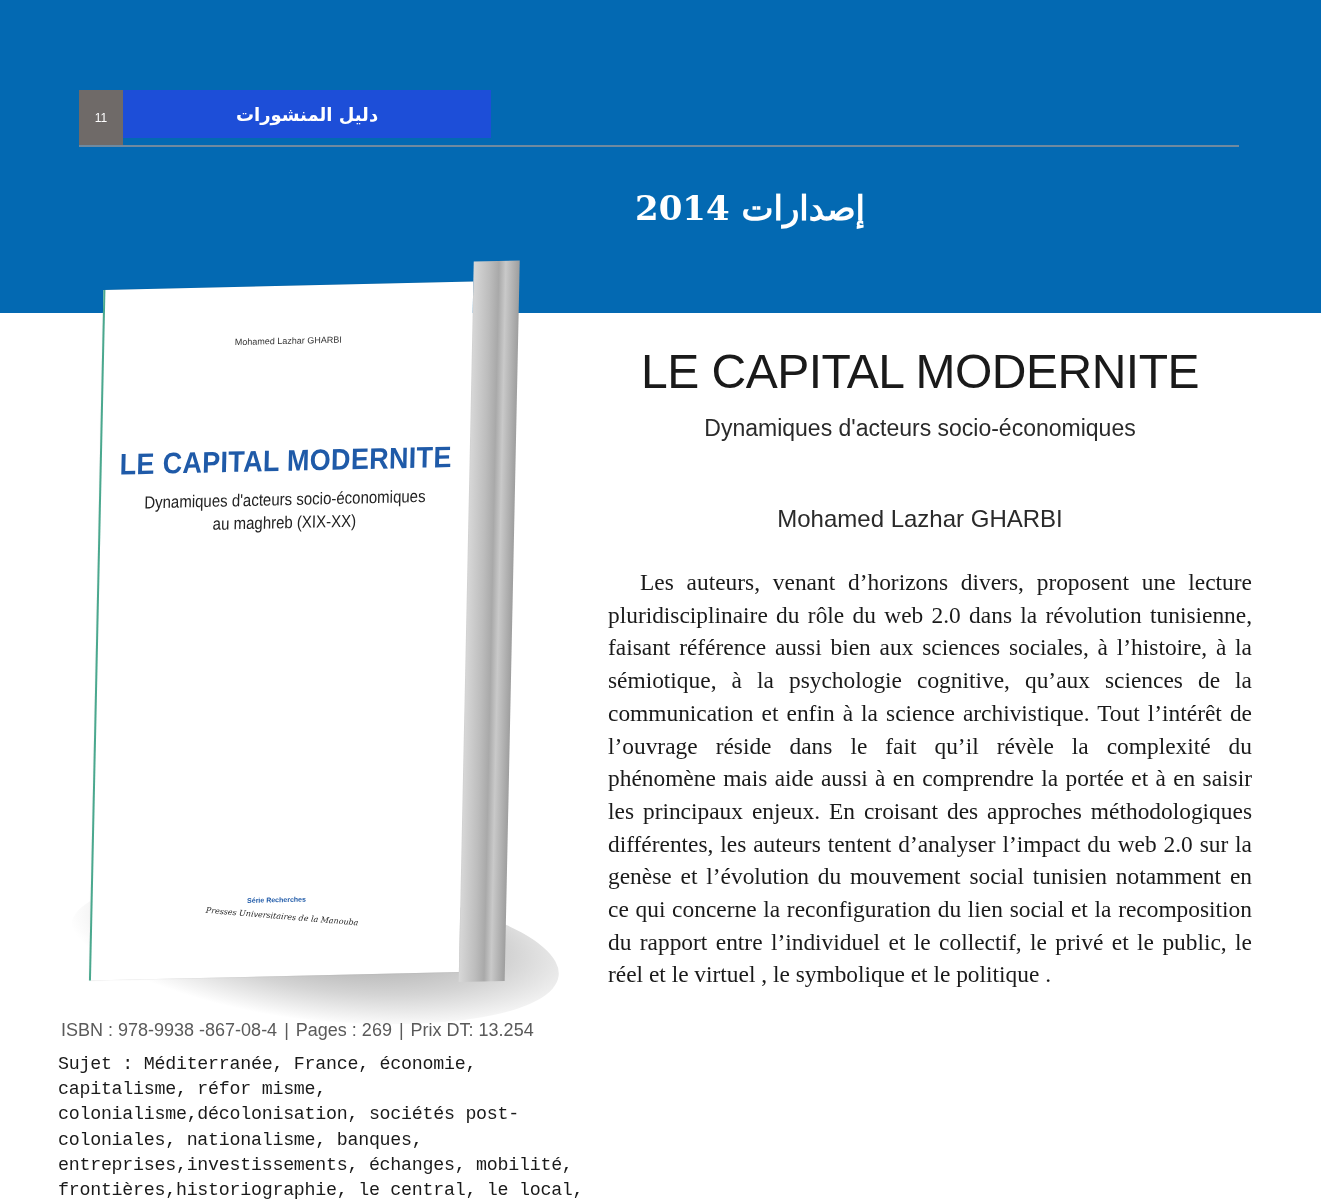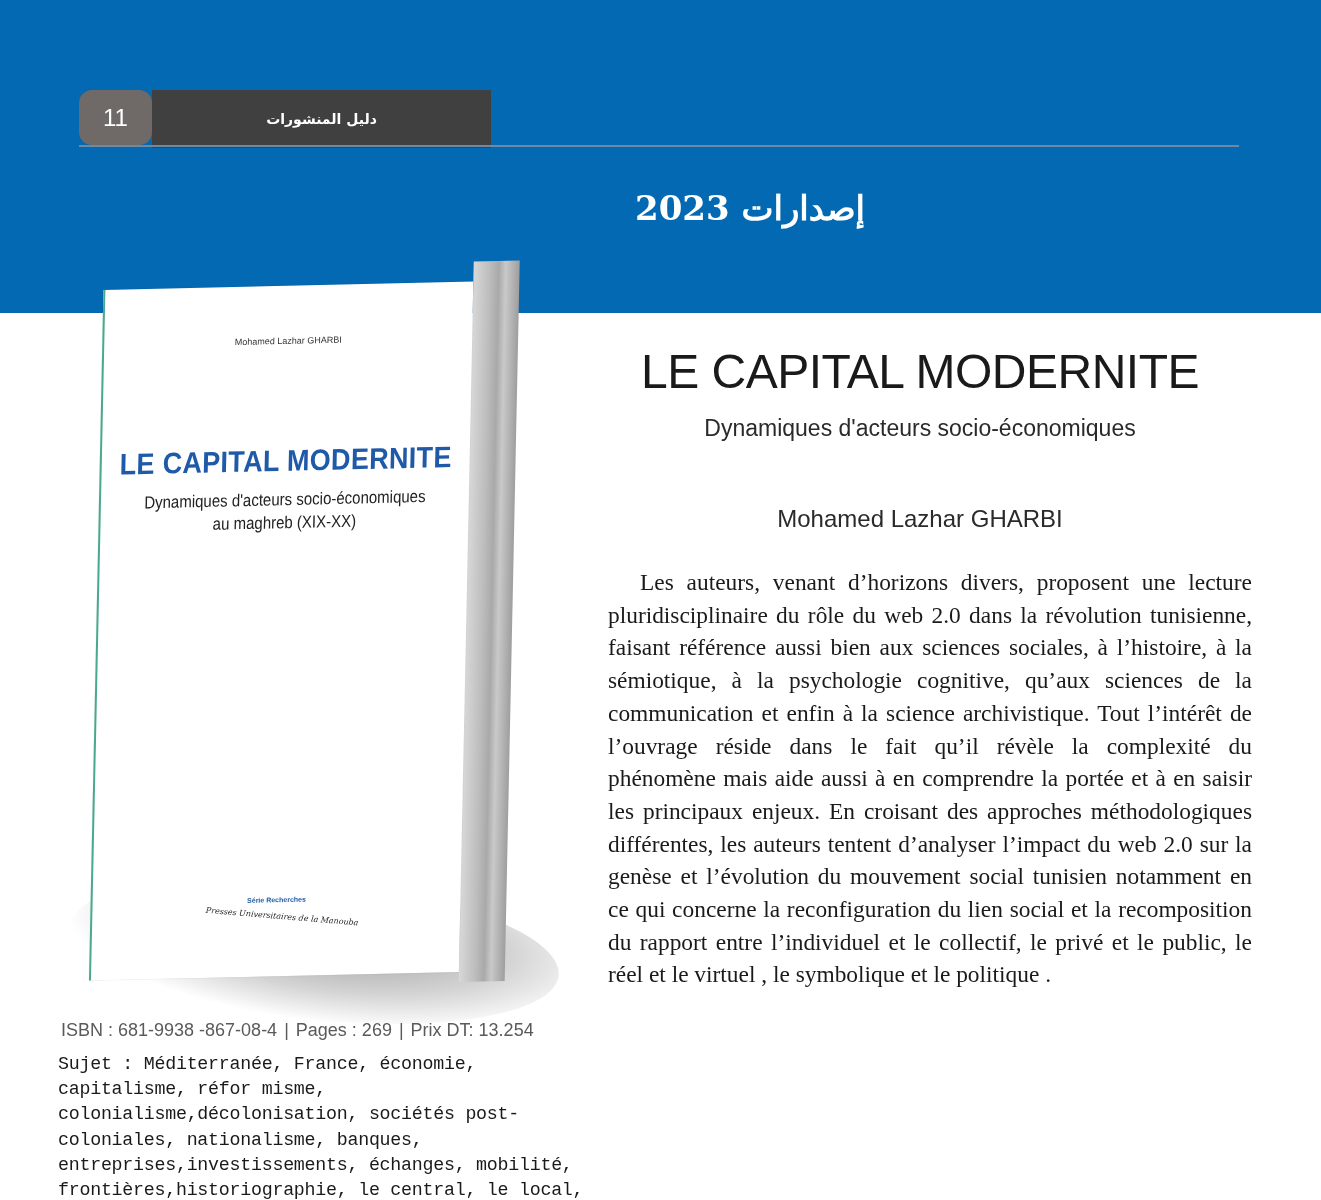--- a/index.html
+++ b/index.html
@@ -7,27 +7,27 @@
   body { position:relative; font-family:"DejaVu Sans", sans-serif; }
 
   .header-band {
     position:absolute; left:0; top:0; width:1321px; height:313px;
     background:#0369b2;
   }
   .page-bar {
     position:absolute; left:79px; top:90px; height:55px; width:412px; display:flex;
   }
   .page-num {
-    width:73px; height:55px; background:#6f6a68; color:#fff;
-    font-family:"Liberation Sans", sans-serif; font-size:24px;
-    display:flex; align-items:center; justify-content:center;border-radius:13px;
+    width:44px; height:55px; background:#6f6a68; color:#fff;
+    font-family:"Liberation Sans", sans-serif; font-size:12px;
+    display:flex; align-items:center; justify-content:center;
   }
   .page-label {
-    flex:1; height:58px; background:#404040; color:#fff;
-    font-family:"DejaVu Sans", sans-serif; font-weight:bold; font-size:14px;
+    flex:1; height:48px; background:#1d4ed8; color:#fff;
+    font-family:"DejaVu Sans", sans-serif; font-weight:bold; font-size:18px;
     display:flex; align-items:center; justify-content:center; direction:rtl;
   }
   .rule {
     position:absolute; left:79px; top:145px; width:1160px; height:2px;
     background:#6f8aa0;
   }
   .year-title {
     position:absolute; left:560px; top:188px; width:380px; text-align:center;
     color:#fff; font-family:"DejaVu Serif", serif; font-weight:bold; font-size:34px;
     direction:rtl;
@@ -115,40 +115,40 @@
 <body>
 
 <div class="header-band"></div>
 
 <div class="page-bar">
   <div class="page-num">11</div>
   <div class="page-label">دليل المنشورات</div>
 </div>
 <div class="rule"></div>
 
-<div class="year-title">إصدارات 2023</div>
+<div class="year-title">إصدارات 2014</div>
 
 <div class="book-shadow"></div>
 
 <div class="book">
   <div class="book-spine"></div>
   <div class="book-cover">
     <div class="cover-author">Mohamed Lazhar GHARBI</div>
     <div class="cover-title">LE CAPITAL MODERNITE</div>
     <div class="cover-sub">
       <div>Dynamiques d'acteurs socio-économiques</div>
       <div>au maghreb (XIX-XX)</div>
     </div>
     <div class="cover-series">Série Recherches</div>
     <div class="cover-publisher">Presses Universitaires de la Manouba</div>
   </div>
 </div>
 
 <div class="meta-line">
-  <span>ISBN : 681-9938 -867-08-4</span><span class="sep">|</span><span>Pages : 269</span><span class="sep">|</span><span>Prix  DT: 13.254</span>
+  <span>ISBN : 978-9938 -867-08-4</span><span class="sep">|</span><span>Pages : 269</span><span class="sep">|</span><span>Prix  DT: 13.254</span>
 </div>
 
 <div class="subjects">Sujet : Méditerranée, France, économie, capitalisme, réfor mis­me, colonialisme,décolonisation, sociétés post-coloniales, nationalisme, banques, entreprises,investissements, échanges, mobilité, frontières,historiographie, le central, le local, identité, altérité.</div>
 
 <div class="book-title">LE CAPITAL MODERNITE</div>
 <div class="book-subtitle">
   <div>Dynamiques d'acteurs socio-économiques</div>
 </div>
 <div class="book-author">Mohamed Lazhar GHARBI</div>
 

